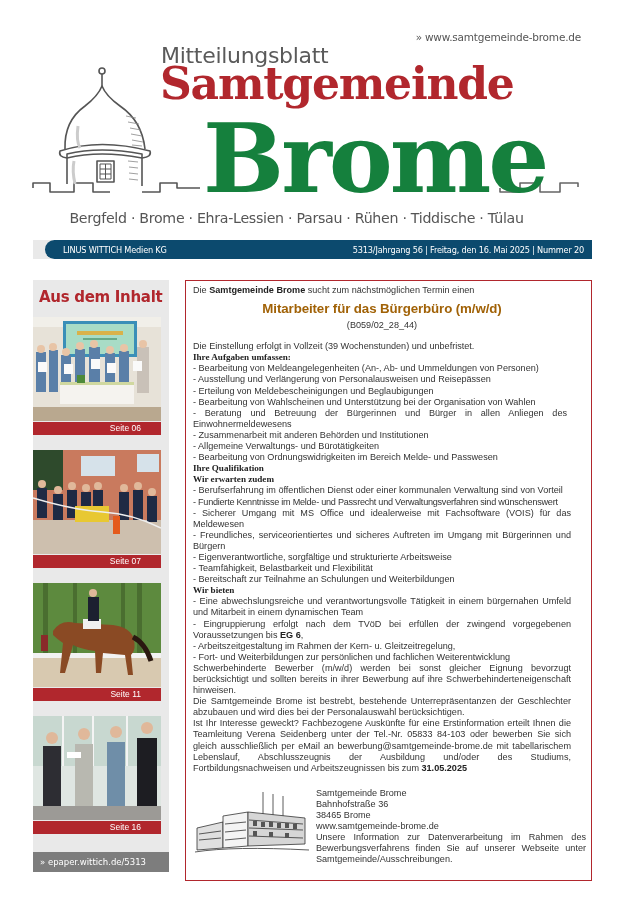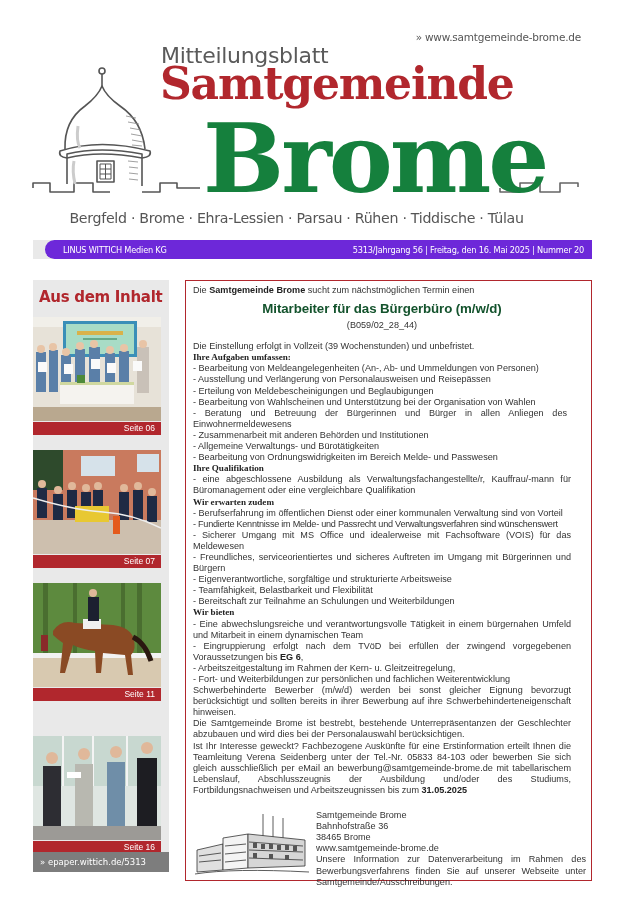--- a/index.html
+++ b/index.html
@@ -9,35 +9,35 @@
   
   .site-link { position: absolute; top: 31px; right: 44px; font-family: "DejaVu Sans", sans-serif; font-size: 10.5px; color: #555; letter-spacing: -0.2px; }
   .kicker { position: absolute; top: 43px; left: 161px; font-family: "DejaVu Sans", sans-serif; font-size: 22px; color: #5a5a5a; letter-spacing: -0.3px; }
   .title-1 { position: absolute; top: 62px; left: 160px; font-family: "DejaVu Serif", serif; font-weight: bold; font-size: 44px; color: #b1272d; letter-spacing: -1.2px; line-height: 1; }
   .title-2 { position: absolute; top: 111px; left: 203px; font-family: "DejaVu Serif", serif; font-weight: bold; font-size: 96px; color: #15803d; letter-spacing: -3px; line-height: 1; }
   .logo { position: absolute; left: 30px; top: 66px; width: 600px; height: 134px; }
   .villages { position: absolute; top: 210px; left: 0; width: 625px; text-align: center; font-family: "DejaVu Sans", sans-serif; font-size: 14.2px; color: #555; letter-spacing: -0.3px; padding-right: 32px; }
 
   
   .redbar-bg { position: absolute; top: 240px; left: 33px; width: 559px; height: 19px; background: #e9e9e9; }
-  .redbar { position: absolute; top: 240px; left: 45px; width: 547px; height: 19px; background: #6d28d9; border-radius: 10px 0 0 10px; color: #fff; font-family: "DejaVu Sans", sans-serif; font-size: 8.2px; display: flex; align-items: center; justify-content: space-between; padding: 0 8px 0 18px; letter-spacing: -0.2px; }
+  .redbar { position: absolute; top: 240px; left: 45px; width: 547px; height: 19px; background: #0c4a6e; border-radius: 10px 0 0 10px; color: #fff; font-family: "DejaVu Sans", sans-serif; font-size: 8.2px; display: flex; align-items: center; justify-content: space-between; padding: 0 8px 0 18px; letter-spacing: -0.2px; }
 
   
   .sidebar { position: absolute; top: 280px; left: 33px; width: 136px; height: 572px; background: #e9e9e9; }
   .sb-title { position: absolute; top: 8px; left: 6px; font-family: "DejaVu Sans", sans-serif; font-weight: bold; font-size: 15px; color: #b1272d; letter-spacing: -0.3px; }
   .teaser { position: absolute; left: 0; width: 128px; height: 118px; overflow: hidden; }
   .teaser .photo { position: absolute; left: 0; top: 0; width: 128px; height: 104px; }
-  .teaser .page-tag { position: absolute; left: 0; bottom: 0; width: 128px; height: 13px; background: #b1272d; color: #fff; font-size: 8.5px; text-align: right; padding-right: 6px; line-height: 13px; }
+  .teaser .page-tag { position: absolute; left: 0; bottom: 0; width: 128px; height: 13px; background: #b1272d; color: #fff; font-size: 8.5px; text-align: right; padding-right: 20px; line-height: 13px; }
   .epaper { position: absolute; left: 33px; top: 852px; width: 136px; height: 20px; background: #7d7d7d; color: #fff; font-family: "DejaVu Sans", sans-serif; font-size: 8.5px; line-height: 20px; padding-left: 7px; }
 
   
   .ad { position: absolute; top: 280px; left: 185px; width: 407px; height: 601px; border: 1px solid #b1272d; padding: 4px 20px 0 7px; font-size: 9.1px; line-height: 11.1px; color: #333; }
   .ad b { color: #222; }
   .ad .intro { margin-bottom: 6px; }
-  .ad h1 { text-align: center; color: #14532d; font-size: 13.3px; font-weight: bold; margin: 5px 0 4px; letter-spacing: -0.1px; line-height: 14px; }
+  .ad h1 { text-align: center; color: #a16207; font-size: 13.3px; font-weight: bold; margin: 5px 0 4px; letter-spacing: -0.1px; line-height: 14px; }
   .ad .ref { text-align: center; margin-bottom: 10px; }
   .ad .sec { font-weight: bold; color: #222; font-family: Liberation Serif, serif; }
   .ad .j { text-align: justify; }
   .contact { position: relative; margin-top: 14px; height: 80px; }
   .contact .bldg { position: absolute; left: 0; top: 0; width: 118px; height: 70px; }
   .contact .addr { position: absolute; left: 123px; top: 0; width: 270px; line-height: 11.1px; }
   .contact .addr .j { text-align: justify; }
 </style>
 </head>
 <body>
@@ -178,21 +178,21 @@
       <path d="M20 48 Q28 36 42 40 L80 42 Q96 44 100 54 Q104 66 98 72 L100 92 L95 92 L92 72 L70 70 L68 90 L63 90 L62 68 Q48 66 40 62 L32 90 L27 90 L30 60 Q24 56 20 52 Z" fill="#8a4a24"></path>
       <path d="M100 54 Q112 60 118 78" stroke="#2a1810" stroke-width="5" fill="none"></path>
       <rect x="50" y="36" width="18" height="10" fill="#f0f0f0"></rect>
       <rect x="55" y="14" width="11" height="24" fill="#1c2030"></rect>
       <circle cx="60" cy="10" r="4" fill="#e0b89a"></circle>
       <rect x="8" y="52" width="7" height="16" fill="#8a2a2a"></rect>
     </svg>
     <div class="page-tag">Seite 11</div>
   </div>
 
-  <div class="teaser" style="top:436px;left:0;margin-top:20px;">
+  <div class="teaser" style="top:436px;left:0;">
     <svg class="photo" viewBox="0 0 128 104" preserveAspectRatio="none">
       <rect width="128" height="104" fill="#dfe6e2"></rect>
       <rect x="0" y="0" width="128" height="50" fill="#c8d8d0"></rect>
       <g stroke="#f4f4f4" stroke-width="2">
           <line x1="30" y1="0" x2="30" y2="50"></line>
           <line x1="60" y1="0" x2="60" y2="50"></line>
           <line x1="94" y1="0" x2="94" y2="50"></line>
         </g>
       <rect x="0" y="90" width="128" height="14" fill="#9c9a96"></rect>
       <rect x="10" y="30" width="18" height="60" fill="#2d2d33"></rect>
@@ -222,21 +222,20 @@
   <div class="j">- Bearbeitung von Meldeangelegenheiten (An-, Ab- und Ummeldungen von Personen)</div>
   <div class="j">- Ausstellung und Verlängerung von Personalausweisen und Reisepässen</div>
   <div class="j">- Erteilung von Meldebescheinigungen und Beglaubigungen</div>
   <div class="j">- Bearbeitung von Wahlscheinen und Unterstützung bei der Organisation von Wahlen</div>
   <div class="j" style="padding-right:4px;">- Beratung und Betreuung der Bürgerinnen und Bürger in allen Anliegen des Einwohnermeldewesens</div>
   <div class="j">- Zusammenarbeit mit anderen Behörden und Institutionen</div>
   <div class="j">- Allgemeine Verwaltungs- und Bürotätigkeiten</div>
   <div class="j">- Bearbeitung von Ordnungswidrigkeiten im Bereich Melde- und Passwesen</div>
 
   <div class="sec">Ihre Qualifikation</div>
-  <div class="j">- eine abgeschlossene Ausbildung als Verwaltungsfachangestellte/r, Kauffrau/-mann für Büromanagement oder eine vergleichbare Qualifikation</div>
 
   <div class="sec">Wir erwarten zudem</div>
   <div class="j">- Berufserfahrung im öffentlichen Dienst oder einer kommunalen Verwaltung sind von Vorteil</div>
   <div class="j" style="letter-spacing:-0.25px;">- Fundierte Kenntnisse im Melde- und Passrecht und Verwaltungsverfahren sind wünschenswert</div>
   <div class="j">- Sicherer Umgang mit MS Office und idealerweise mit Fachsoftware (VOIS) für das Meldewesen</div>
   <div class="j">- Freundliches, serviceorientiertes und sicheres Auftreten im Umgang mit Bürgerinnen und Bürgern</div>
   <div class="j">- Eigenverantwortliche, sorgfältige und strukturierte Arbeitsweise</div>
   <div class="j">- Teamfähigkeit, Belastbarkeit und Flexibilität</div>
   <div class="j">- Bereitschaft zur Teilnahme an Schulungen und Weiterbildungen</div>
 

